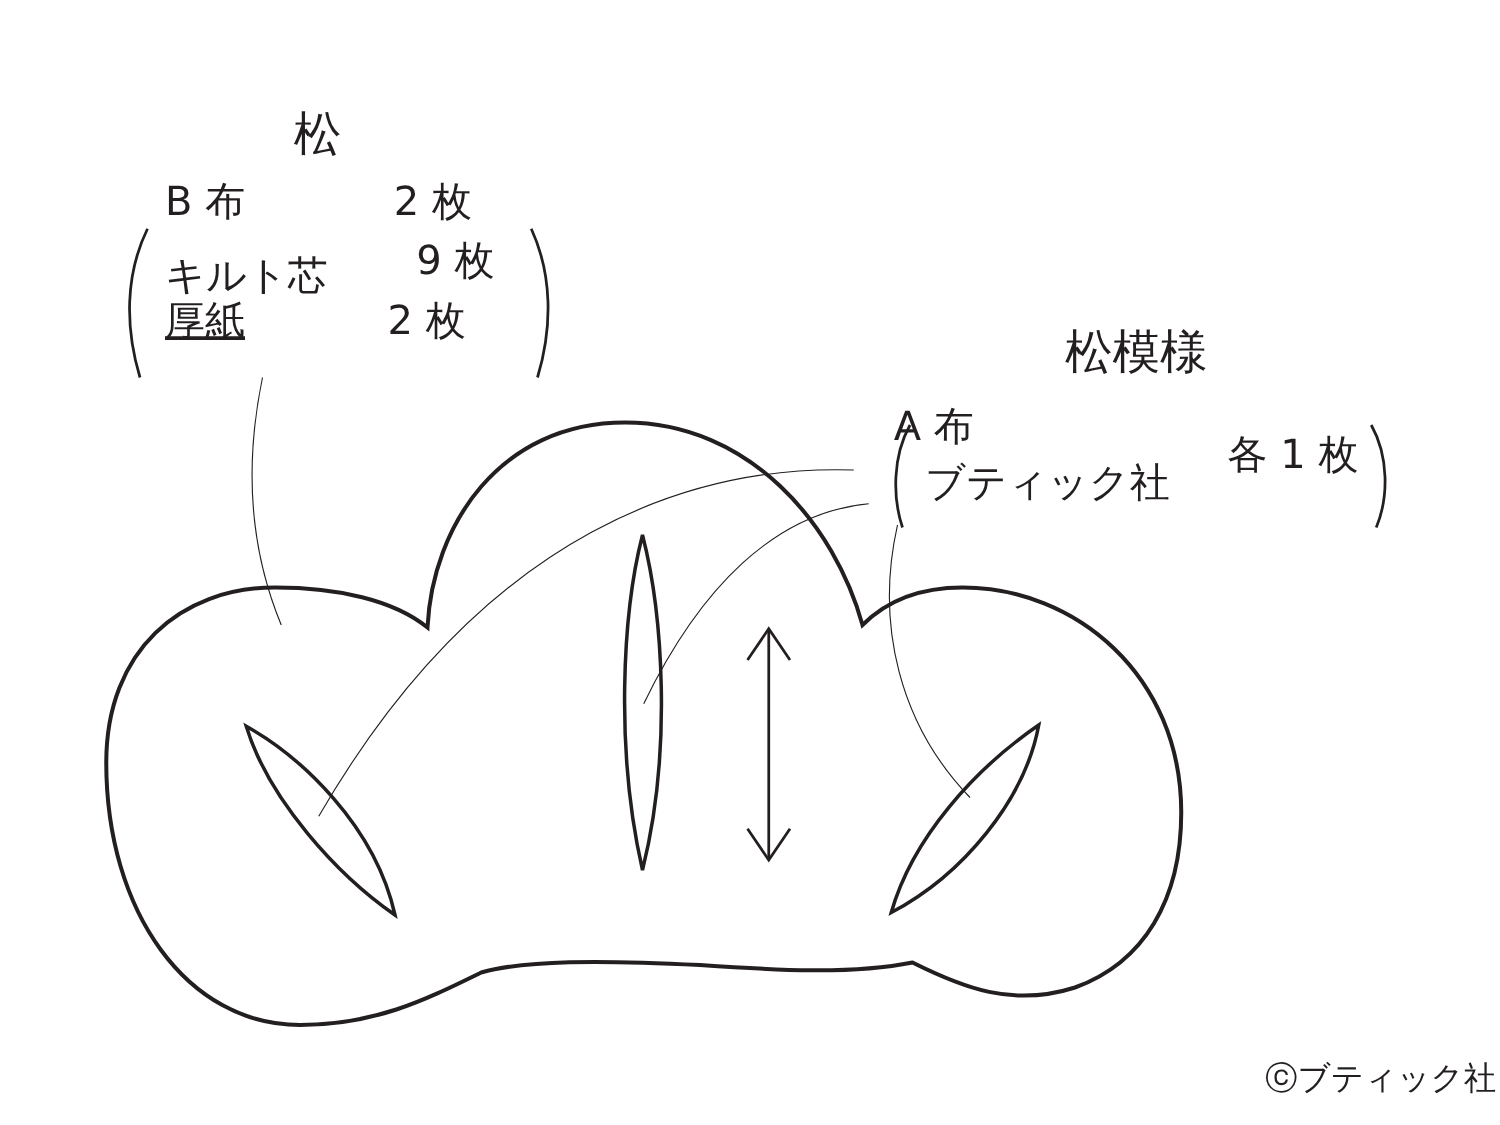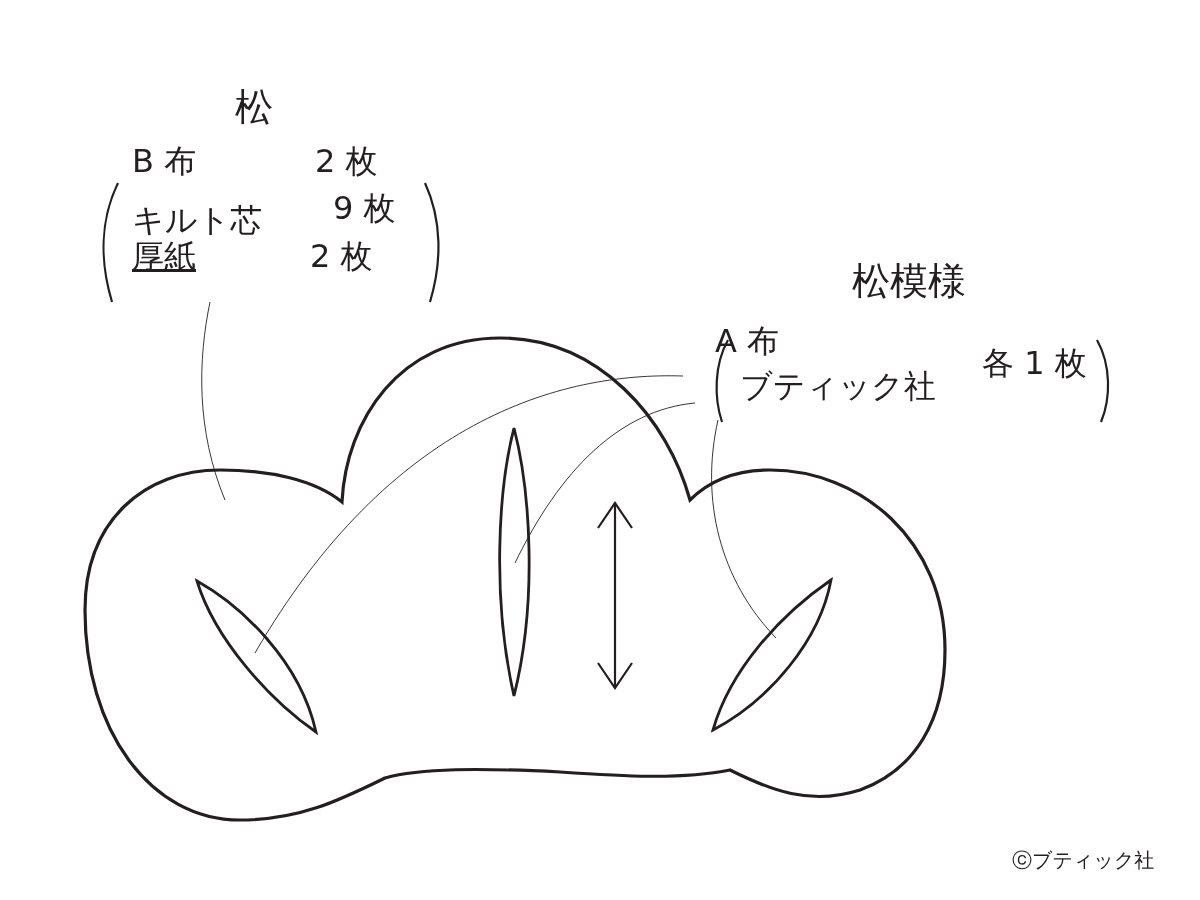--- a/index.html
+++ b/index.html
@@ -1,21 +1,21 @@
 <!DOCTYPE html>
 <html><head>
   <meta charset="utf-8">
   <style>
     html, body { margin:0; padding:0; background:#ffffff; }
     body { width:1200px; height:900px; position:relative; overflow:hidden;
            font-family:"DejaVu Sans", sans-serif; color:#231f20; }
     svg.drawing { position:absolute; left:0; top:0; width:1200px; height:900px; }
     .txt { position:absolute; white-space:nowrap; font-size:32px; line-height:1; color:#231f20; }
     .title { font-size:38px; }
-    .credit { font-size:20px;text-align:right; }
+    .credit { font-size:26px;text-align:right; }
   </style>
 </head>
 <body>
 
 <svg class="drawing" viewBox="0 0 1200 900" xmlns="http://www.w3.org/2000/svg">
 
   <path d="M 342 502
            C 346 420, 400 338, 500 338
            C 600 338, 668 420, 690 500
            C 712 478, 740 470, 770 470

